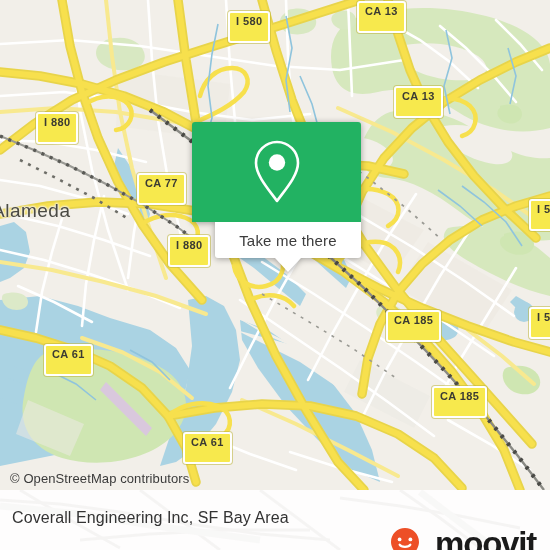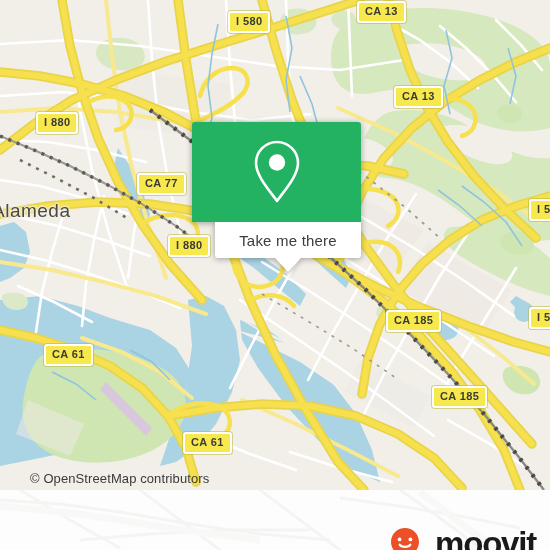--- a/index.html
+++ b/index.html
@@ -34,21 +34,21 @@
     position: absolute;
     background: #f7e94d;
     border: 2px solid #ffffff;
     border-radius: 3px;
     color: #3b3b33;
     font-family: "Liberation Sans", sans-serif;
     font-size: 11px;
     font-weight: bold;
     letter-spacing: 0.4px;
     line-height: 1;
-    padding: 3px 6px 4px 6px;
+    padding: 3px 6px 14px 6px;
     white-space: nowrap;
     box-shadow: 0 0 0 1px rgba(190,180,60,0.55);
     text-align: center;
   }
 
   
   .place-label {
     position: absolute;
     color: #4a4a44;
     font-family: "Liberation Sans", sans-serif;
@@ -106,21 +106,20 @@
   
   #attribution {
     position: absolute;
     left: 10px;
     top: 471px;
     color: #3a3a3a;
     font-family: "Liberation Sans", sans-serif;
     font-size: 13px;
     letter-spacing: 0.1px;
     z-index: 40;
-    margin-left: 20px;
   }
 
   
   #footer {
     position: absolute;
     left: 0;
     top: 490px;
     width: 550px;
     height: 60px;
     background: rgba(255,255,255,0.88);
@@ -417,20 +416,21 @@
         <path d="M400,490 L440,518 L480,548"></path>
         <path d="M340,498 L400,506 L460,516 L520,528"></path>
         <path d="M80,540 L150,534 L230,530 L310,530"></path>
       </g>
       <g stroke="#d8d8d3" stroke-width="7" fill="none">
         <path d="M0,506 L80,514 L170,528 L260,540"></path>
         <path d="M420,492 L462,524 L500,552"></path>
       </g>
     </svg>
 
+    <div id="footer-title">Coverall Engineering Inc, SF Bay Area</div>
 
     <div id="footer-logo">
       <svg width="32" height="38" viewBox="0 0 32 38">
         <path d="M16,1 C23.7,1 30,7.2 30,14.9 C30,23.3 20.6,31.6 16,37
                  C11.4,31.6 2,23.3 2,14.9 C2,7.2 8.3,1 16,1 Z" fill="#ed4f27"></path>
         <circle cx="10.6" cy="12.4" r="1.9" fill="#ffffff"></circle>
         <circle cx="21.4" cy="12.4" r="1.9" fill="#ffffff"></circle>
         <path d="M10.6,17.6 C12.4,20.6 19.6,20.6 21.4,17.6" stroke="#ffffff" stroke-width="2.1" fill="none" stroke-linecap="round"></path>
       </svg>
       <span id="logo-wordmark">moovit</span>

